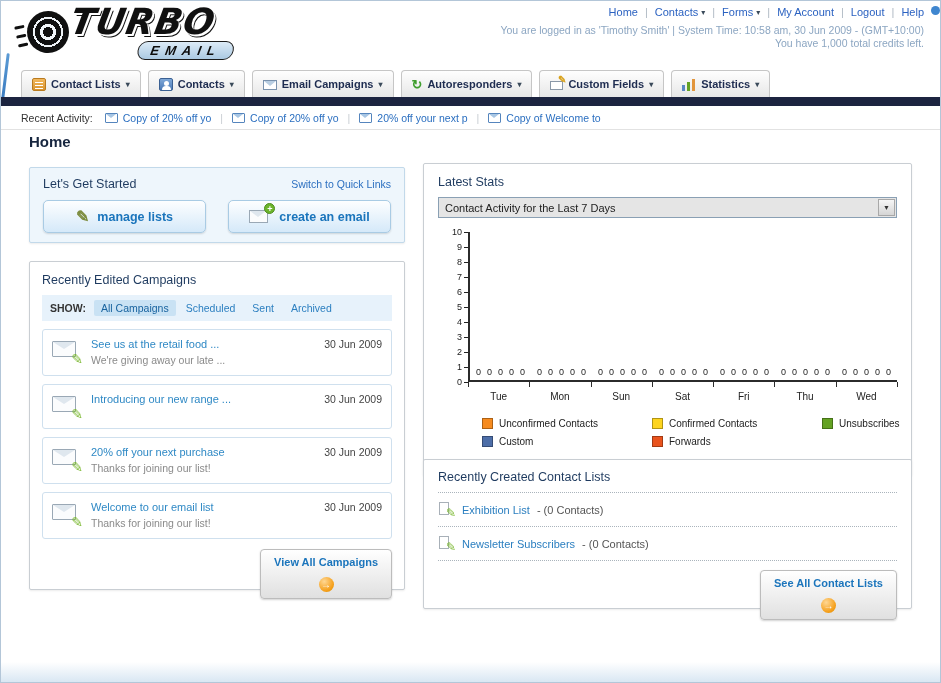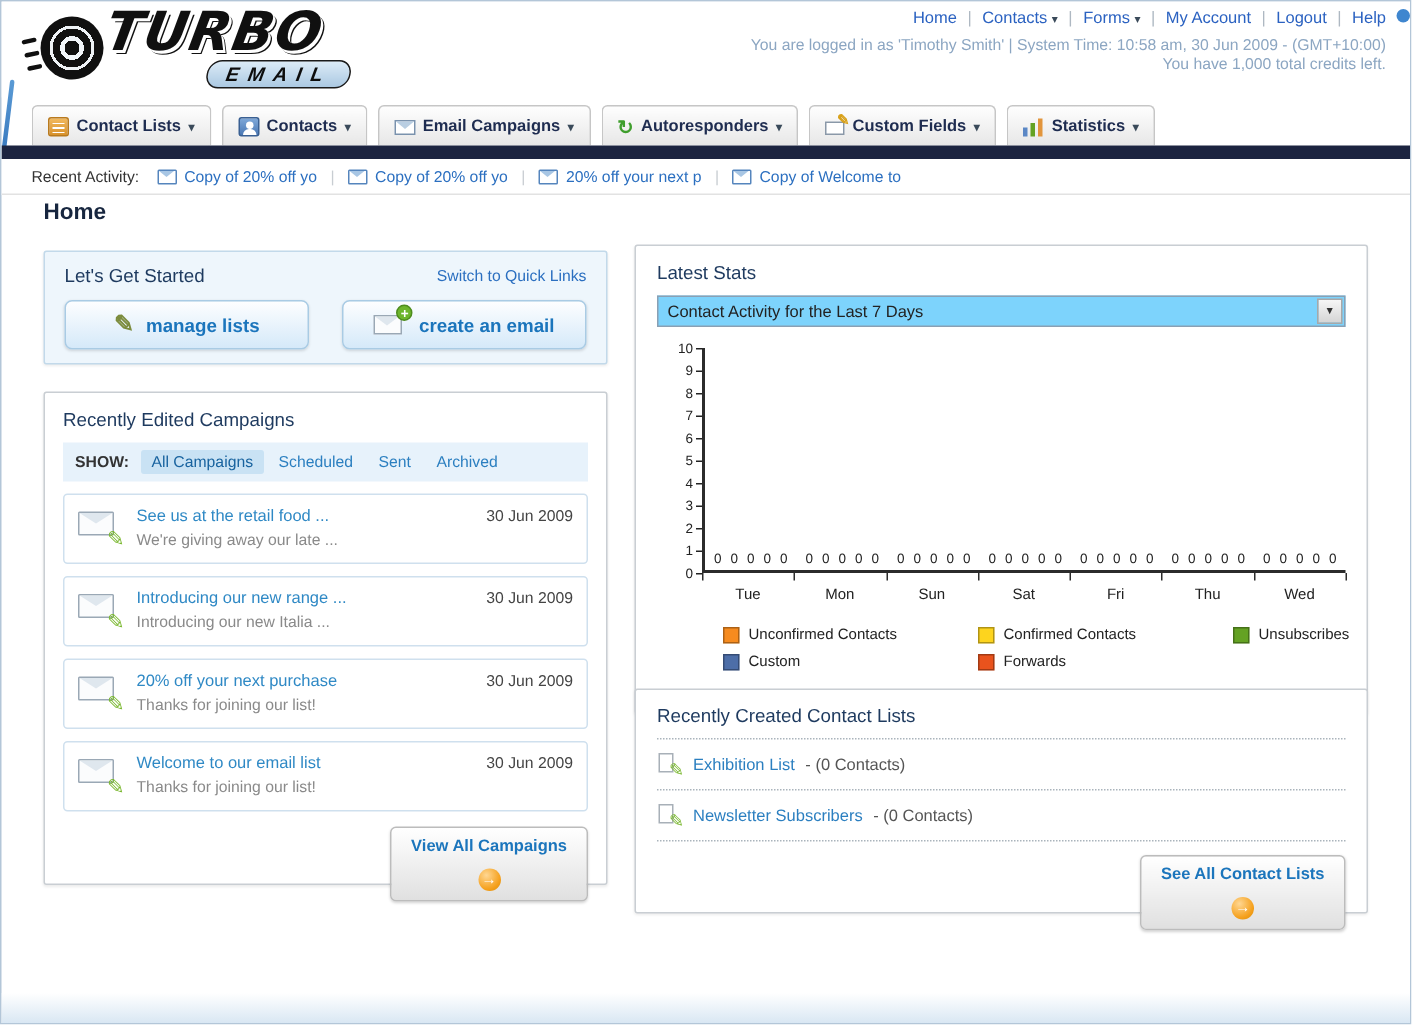--- a/index.html
+++ b/index.html
@@ -113,21 +113,21 @@
   .camp-date { font-size:10.5px; color:#444; white-space:nowrap; }
   .btn-row { display:flex; justify-content:flex-end; margin-top:10px; }
   .silver-btn { display:inline-flex; align-items:center; gap:9px; padding:6px 13px;
     background:linear-gradient(#ffffff,#e0e0e0); border:1px solid #bcbcbc; border-radius:4px;
     font-size:11px; font-weight:bold; color:#1b75bc; box-shadow:0 1px 2px rgba(0,0,0,.18); cursor:pointer;flex-direction:column; }
   .arrow-circle { flex:0 0 auto; width:15px; height:15px; border-radius:50%; color:#fff; font-size:10px;
     line-height:15px; text-align:center; font-weight:bold;
     background:radial-gradient(circle at 35% 30%, #ffd793, #f5a01c 65%, #d98b05); }
 
   #stats-panel { left:422px; top:162px; width:489px; height:313px; padding:11px 14px; }
-  .stats-select { margin-top:8px; height:21px; border:1px solid #8aa0b4; background:#7dd3fc; cursor:pointer;
+  .stats-select { margin-top:8px; height:21px; border:1px solid #8aa0b4; background:#e5e5e5; cursor:pointer;
     display:flex; align-items:center; justify-content:space-between; padding-left:6px; font-size:11px; color:#222;gap:40px; }
   .dd-btn { width:17px; height:17px; margin-right:1px; background:linear-gradient(#f6f6f6,#d5d5d5);
     border:1px solid #a8a8a8; font-size:7px; color:#333; display:flex; align-items:center; justify-content:center; }
 
   .chart { display:grid; grid-template-columns:30px 1fr; grid-template-rows:150px 6px 18px; margin-top:14px; }
   .y-axis { grid-column:1; grid-row:1; position:relative; }
   .y-label { position:absolute; right:0; height:10px; display:flex; align-items:center;
     font-size:9px; color:#222; line-height:10px; }
   .y-label::after { content:""; width:4px; height:1px; background:#222; margin-left:2px; }
   .plot { grid-column:2; grid-row:1; border-left:2px solid #2b2b2b; border-bottom:2px solid #2b2b2b; display:flex; }
@@ -305,21 +305,20 @@
       </span>
       <span class="camp-date">30 Jun 2009</span>
     </div>
     <div class="camp-item">
       <span class="camp-icon">
           <span class="env"></span>
           <span class="pencil">✎</span>
         </span>
       <span class="camp-body">
         <div class="camp-title">Introducing our new range ...</div>
-        <div class="camp-sub">Introducing our new Italia ...</div>
       </span>
       <span class="camp-date">30 Jun 2009</span>
     </div>
     <div class="camp-item">
       <span class="camp-icon">
           <span class="env"></span>
           <span class="pencil">✎</span>
         </span>
       <span class="camp-body">
         <div class="camp-title">20% off your next purchase</div>

